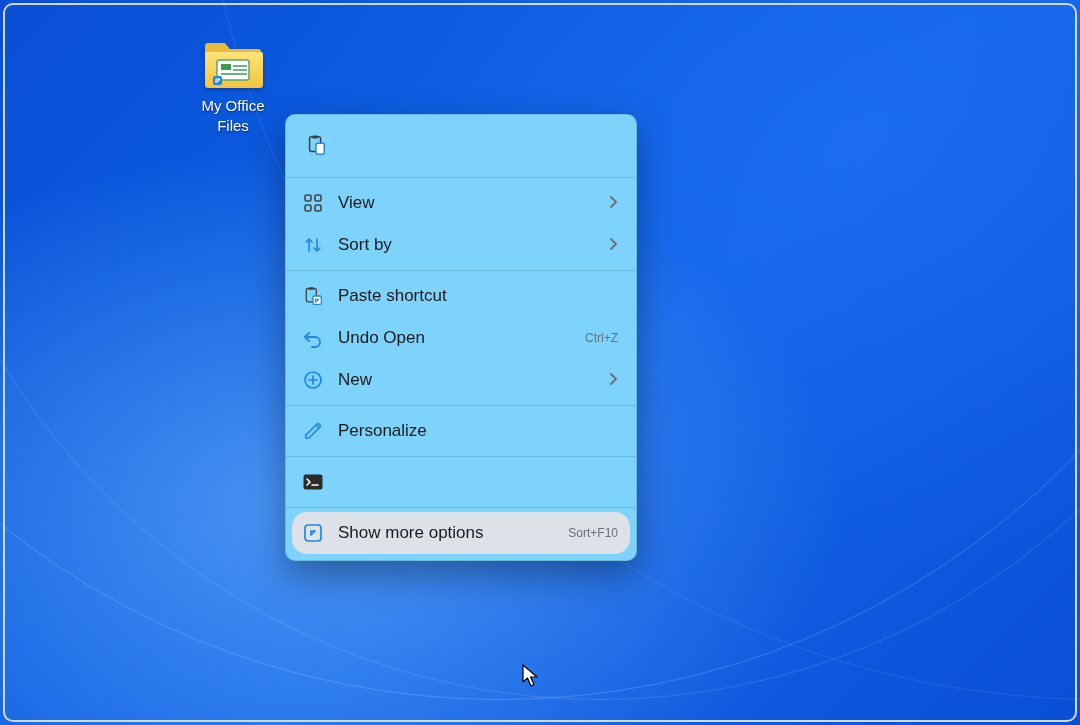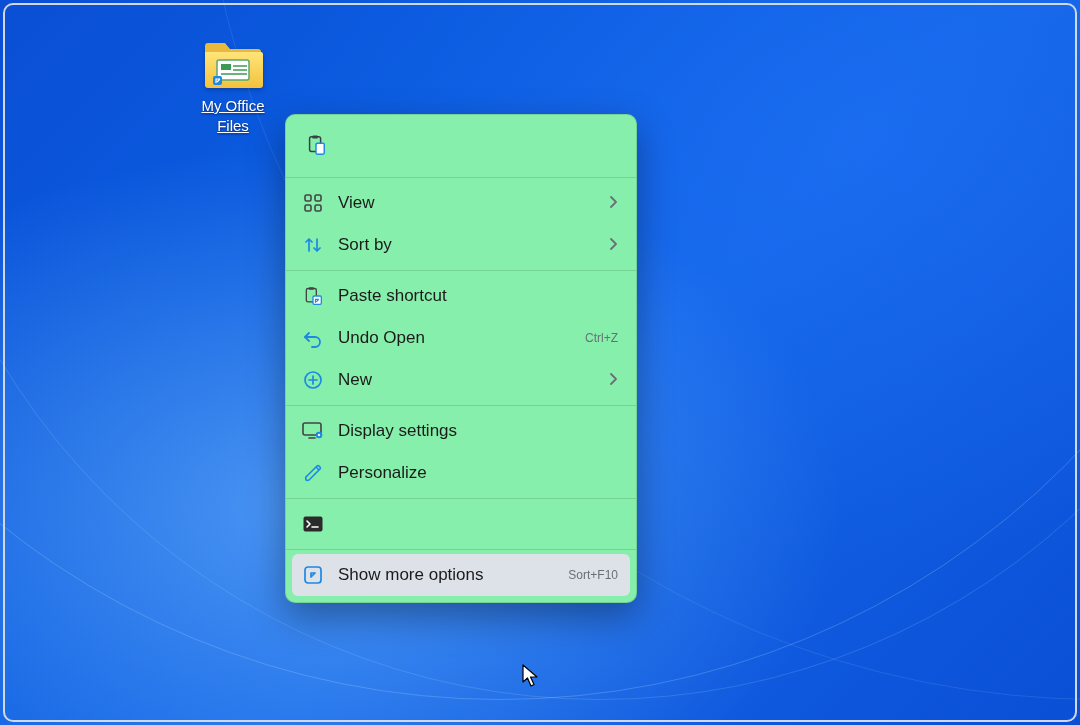--- a/index.html
+++ b/index.html
@@ -12,41 +12,41 @@
     }
     
     .streak { position:absolute; border:1px solid rgba(180,220,255,0.25); border-radius:50%; pointer-events:none; }
     .s1 { width:1600px; height:1600px; left:-300px; top:-900px; }
     .s2 { width:1400px; height:1400px; left:-100px; top:-700px; border-color:rgba(180,220,255,0.18);}
     .s3 { width:1800px; height:1800px; left:200px; top:-1100px; border-color:rgba(180,220,255,0.13);}
     .frame { position:absolute; inset:3px; border:2px solid #cfd8e3; border-radius:10px; pointer-events:none; }
 
     
     .desktop-icon { position:absolute; left:185px; top:40px; width:96px; text-align:center; cursor:default; }
-    .desktop-icon .label { margin-top:6px; color:#fff; font-size:15px; line-height:1.3; text-shadow:0 1px 2px rgba(0,0,0,0.6);text-decoration:underline; }
+    .desktop-icon .label { margin-top:6px; color:#fff; font-size:15px; line-height:1.3; text-shadow:0 1px 2px rgba(0,0,0,0.6); }
     .folder-svg { width:60px; height:50px; display:block; margin:0 auto; filter:drop-shadow(0 2px 2px rgba(0,0,0,0.25)); }
 
     
     .ctx {
       position:absolute; left:285px; top:114px; width:352px;
-      background:#86efac; border:1px solid rgba(0,0,0,0.12); border-radius:10px;
+      background:#7dd3fc; border:1px solid rgba(0,0,0,0.12); border-radius:10px;
       box-shadow:0 14px 36px rgba(0,0,0,0.35);
       padding:6px;
     }
     .ctx .toprow { padding:6px 6px 10px 6px; }
     .ctx .toprow .iconbtn {
       width:36px; height:36px; display:flex; align-items:center; justify-content:center;
       border-radius:6px;
     }
     .ctx .sep { height:1px; background:rgba(0,0,0,0.12); margin:4px -6px; }
     .ctx .item {
       display:flex; align-items:center; height:42px; padding:0 12px 0 10px;
       border-radius:6px; color:#1b1b1b; font-size:17px;
     }
-    .ctx .item.hover, .ctx .item:hover { background:#dde2e8; }
+    .ctx .item.hover, .ctx .item:hover { background:#dde2e8;border-radius:15px; }
     .ctx .item .ic { width:22px; height:22px; margin-right:14px; flex:0 0 22px; display:flex; align-items:center; justify-content:center; }
     .ctx .item .txt { flex:1 1 auto; }
     .ctx .item .shortcut { color:#6a6f77; font-size:12px; margin-left:10px; }
     .ctx .item .chev { color:#6a6f77; font-size:14px; margin-left:10px; }
 
     
     .cursor { position:absolute; left:522px; top:664px; width:18px; height:24px; pointer-events:none; }
   </style>
 </head>
 <body>
@@ -154,31 +154,20 @@
       <svg width="10" height="12" viewBox="0 0 10 12">
           <path d="M3 1 L8 6 L3 11" fill="none" stroke="#6a6f77" stroke-width="1.8" stroke-linecap="round" stroke-linejoin="round"></path>
         </svg>
     </span>
   </div>
 
   <div class="sep"></div>
 
   <div class="item">
     <span class="ic">
-      <svg width="22" height="20" viewBox="0 0 22 20">
-          <rect x="1" y="2" width="18" height="12" rx="2" fill="none" stroke="#444" stroke-width="1.6"></rect>
-          <path d="M7 17 L13 17" stroke="#444" stroke-width="1.6" stroke-linecap="round"></path>
-          <circle cx="17" cy="14" r="3.3" fill="#1e88e5"></circle>
-          <circle cx="17" cy="14" r="1.2" fill="#eef1f5"></circle>
-        </svg>
-    </span>
-    <span class="txt">Display settings</span>
-  </div>
-  <div class="item">
-    <span class="ic">
       <svg width="20" height="20" viewBox="0 0 20 20">
           <path d="M3 17 Q2 14 4 13 L14 3 Q15 2 16.5 3.5 Q18 5 17 6 L7 16 Q6 18 3 17 Z" fill="none" stroke="#1e88e5" stroke-width="1.6" stroke-linejoin="round"></path>
           <path d="M13 4 L16 7" stroke="#1e88e5" stroke-width="1.6"></path>
         </svg>
     </span>
     <span class="txt">Personalize</span>
   </div>
 
   <div class="sep"></div>
 

